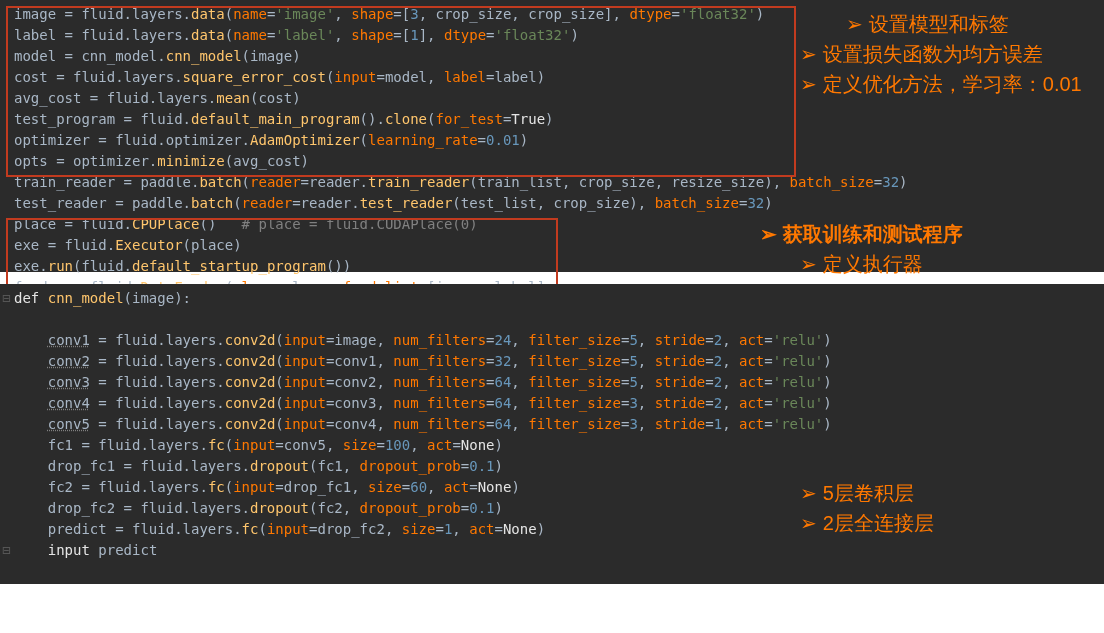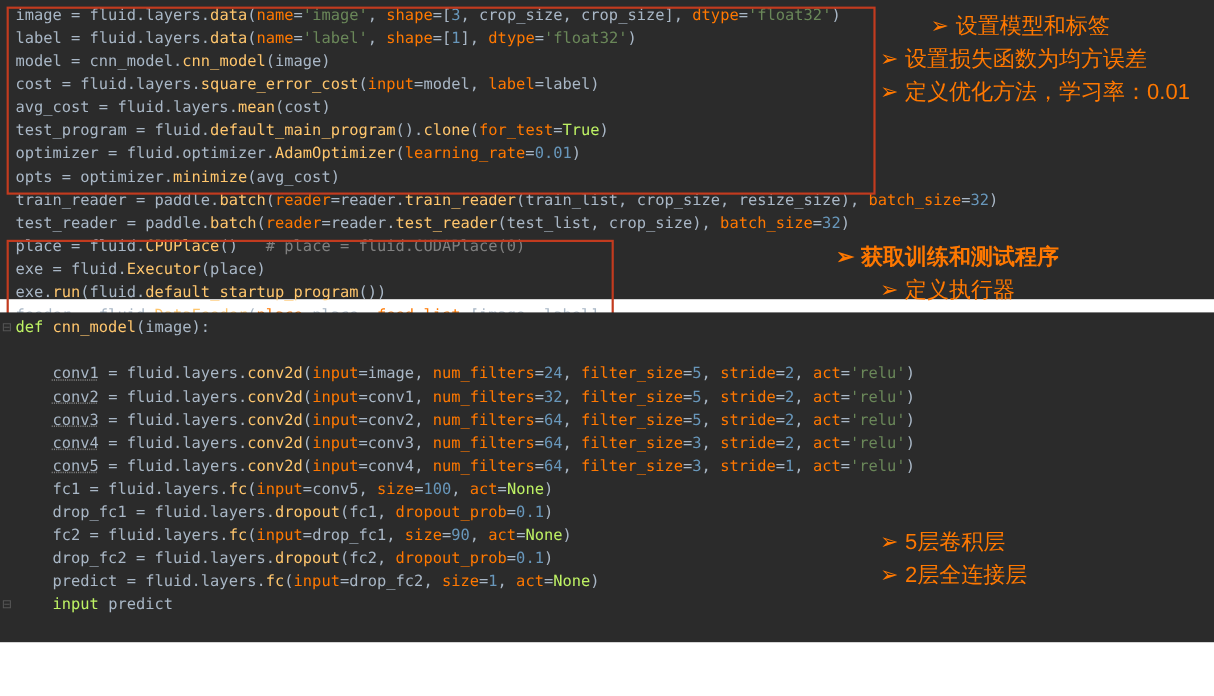--- a/index.html
+++ b/index.html
@@ -1,19 +1,19 @@
 <!DOCTYPE html>
 <html><head>
 <meta charset="utf-8">
 <style>
 html,body{margin:0;padding:0;background:#fff;font-family:Consolas,Menlo,monospace;font-size:14px;line-height:21px}
 .editor{background:#2b2b2b;width:1104px;position:relative;box-sizing:border-box;padding:4px 0}
 .gap{height:12px;background:#fff;width:1104px}
 .code{white-space:pre;color:#a9b7c6;padding-left:14px}
-.kw{color:#bef264}
+.kw{color:#e5e5e5}
 .fn{color:#ffc66d}
 .nm{color:#ff7800}
 .str{color:#6a8759}
 .num{color:#6897bb}
 .cmt{color:#808080}
 .underline{text-decoration:underline;text-decoration-color:#808080;text-decoration-style:dotted}
 .redbox{position:absolute;border:2px solid #c23b1f;pointer-events:none}
 .box1{left:6px;top:6px;width:786px;height:167px}
 .box2{left:6px;top:218px;width:548px;height:86px}
 .ann{position:absolute;color:#ff7800;font-family:"Microsoft YaHei",Arial,sans-serif;font-size:20px;line-height:28px}
@@ -58,21 +58,21 @@
   <span class="gutter" style="top:256px">⊟</span>
   <div class="code" id="code2"><span class="kw">def </span><span class="fn">cnn_model</span>(image):
 
     <span class="underline">conv1</span> = fluid.layers.<span class="fn">conv2d</span>(<span class="nm">input</span>=image, <span class="nm">num_filters</span>=<span class="num">24</span>, <span class="nm">filter_size</span>=<span class="num">5</span>, <span class="nm">stride</span>=<span class="num">2</span>, <span class="nm">act</span>=<span class="str">'relu'</span>)
     <span class="underline">conv2</span> = fluid.layers.<span class="fn">conv2d</span>(<span class="nm">input</span>=conv1, <span class="nm">num_filters</span>=<span class="num">32</span>, <span class="nm">filter_size</span>=<span class="num">5</span>, <span class="nm">stride</span>=<span class="num">2</span>, <span class="nm">act</span>=<span class="str">'relu'</span>)
     <span class="underline">conv3</span> = fluid.layers.<span class="fn">conv2d</span>(<span class="nm">input</span>=conv2, <span class="nm">num_filters</span>=<span class="num">64</span>, <span class="nm">filter_size</span>=<span class="num">5</span>, <span class="nm">stride</span>=<span class="num">2</span>, <span class="nm">act</span>=<span class="str">'relu'</span>)
     <span class="underline">conv4</span> = fluid.layers.<span class="fn">conv2d</span>(<span class="nm">input</span>=conv3, <span class="nm">num_filters</span>=<span class="num">64</span>, <span class="nm">filter_size</span>=<span class="num">3</span>, <span class="nm">stride</span>=<span class="num">2</span>, <span class="nm">act</span>=<span class="str">'relu'</span>)
     <span class="underline">conv5</span> = fluid.layers.<span class="fn">conv2d</span>(<span class="nm">input</span>=conv4, <span class="nm">num_filters</span>=<span class="num">64</span>, <span class="nm">filter_size</span>=<span class="num">3</span>, <span class="nm">stride</span>=<span class="num">1</span>, <span class="nm">act</span>=<span class="str">'relu'</span>)
     fc1 = fluid.layers.<span class="fn">fc</span>(<span class="nm">input</span>=conv5, <span class="nm">size</span>=<span class="num">100</span>, <span class="nm">act</span>=<span class="kw">None</span>)
     drop_fc1 = fluid.layers.<span class="fn">dropout</span>(fc1, <span class="nm">dropout_prob</span>=<span class="num">0.1</span>)
-    fc2 = fluid.layers.<span class="fn">fc</span>(<span class="nm">input</span>=drop_fc1, <span class="nm">size</span>=<span class="num">90</span>, <span class="nm">act</span>=<span class="kw">None</span>)
+    fc2 = fluid.layers.<span class="fn">fc</span>(<span class="nm">input</span>=drop_fc1, <span class="nm">size</span>=<span class="num">60</span>, <span class="nm">act</span>=<span class="kw">None</span>)
     drop_fc2 = fluid.layers.<span class="fn">dropout</span>(fc2, <span class="nm">dropout_prob</span>=<span class="num">0.1</span>)
     predict = fluid.layers.<span class="fn">fc</span>(<span class="nm">input</span>=drop_fc2, <span class="nm">size</span>=<span class="num">1</span>, <span class="nm">act</span>=<span class="kw">None</span>)
     <span class="kw">input</span> predict</div>
   <div id="ann2">
       <div class="ann" style="left: 800px; top: 195px; text-align: right;"><span class="ar">➢</span>5层卷积层</div>
       <div class="ann" style="left: 800px; top: 225px;"><span class="ar">➢</span>2层全连接层</div>
     </div>
 </div>
 
 </body></html>

